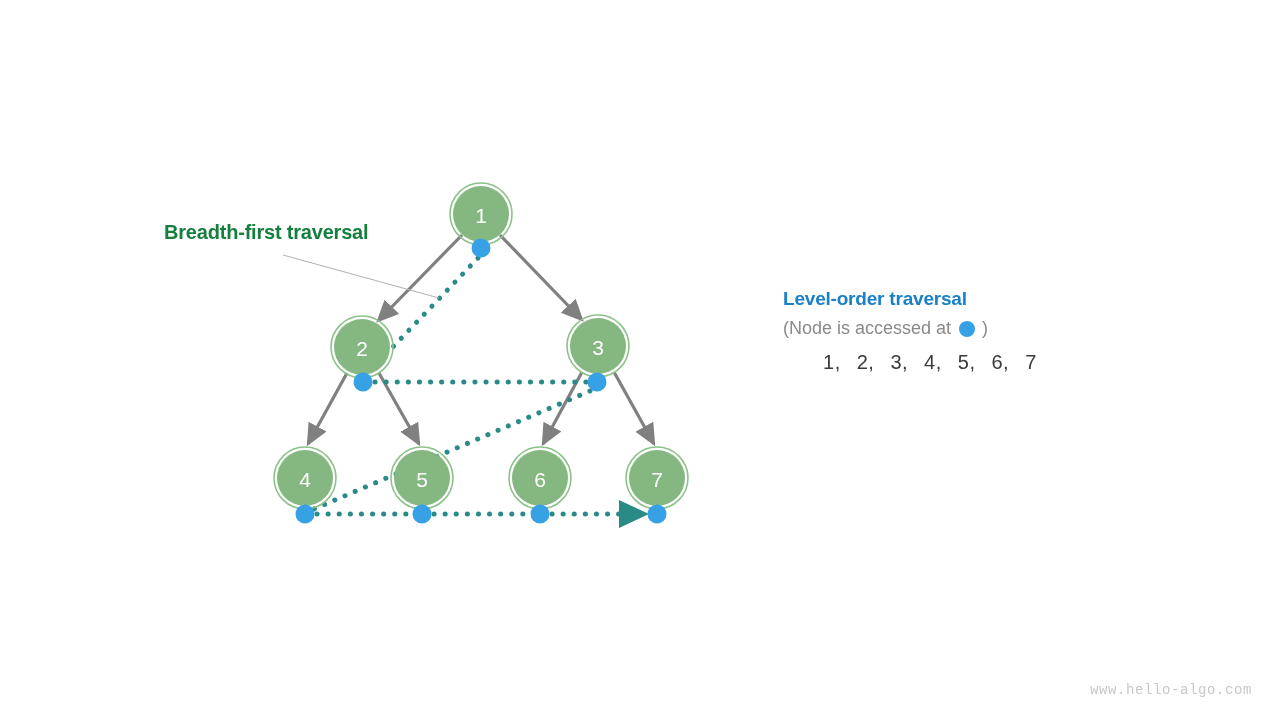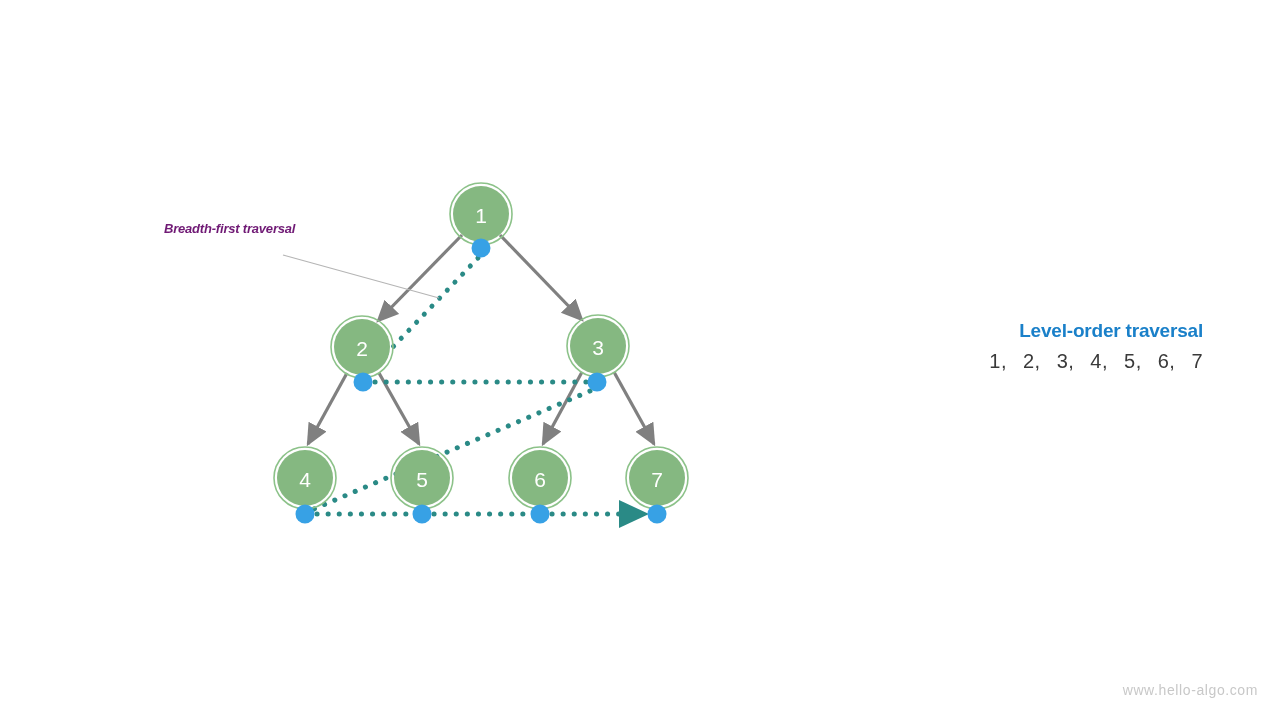--- a/index.html
+++ b/index.html
@@ -25,33 +25,31 @@
     font-family: "Liberation Sans", sans-serif;
     font-size: 21px;
     fill: #ffffff;
     text-anchor: middle;
     dominant-baseline: central;
   }
   .bfs-title {
     position: absolute;
     left: 164px;
     top: 221px;
-    font-size: 13px;
+    font-size: 20px;
     font-weight: bold;
-    color: #701a75;
+    color: #15803d;
     white-space: nowrap;
     letter-spacing: -0.2px;
-    font-style: italic;
   }
   .panel {
     position: absolute;
     left: 783px;
-    top: 320px;
+    top: 288px;
     width: 420px;
-    text-align: right;
   }
   .panel-title {
     font-size: 19px;
     font-weight: bold;
     color: #1a80c9;
     letter-spacing: -0.2px;
     margin: 0 0 8px 0;
     white-space: nowrap;
   }
   .panel-sub {
@@ -77,23 +75,23 @@
     white-space: nowrap;
     letter-spacing: 0.5px;
     margin-left: 40px;
   }
   .panel-seq .sep {
     display: inline-block;
     width: 16px;
   }
   .watermark {
     position: absolute;
-    right: 22px;
+    right: 28px;
     bottom: 22px;
-    font-family: Liberation Sans, sans-serif;
+    font-family: Liberation Mono, monospace;
     font-size: 14px;
     color: #c8c8c8;
     letter-spacing: 0.6px;
     white-space: nowrap;
   }
 </style>
 </head>
 <body>
 
 <svg id="canvas" viewBox="0 0 1280 720">
@@ -172,18 +170,23 @@
     <circle cx="422" cy="514" r="9.5" fill="#37a1e5"></circle>
     <circle cx="540" cy="514" r="9.5" fill="#37a1e5"></circle>
     <circle cx="657" cy="514" r="9.5" fill="#37a1e5"></circle>
   </g>
 </svg>
 
 <div class="bfs-title">Breadth-first traversal</div>
 
 <div class="panel">
   <div class="panel-title">Level-order traversal</div>
+  <div class="panel-sub">
+    <span>(Node is accessed at</span>
+    <span class="dot-inline"></span>
+    <span>)</span>
+  </div>
   <div class="panel-seq">
     <span>1</span><span>,</span><span class="sep"></span><span>2</span><span>,</span><span class="sep"></span><span>3</span><span>,</span><span class="sep"></span><span>4</span><span>,</span><span class="sep"></span><span>5</span><span>,</span><span class="sep"></span><span>6</span><span>,</span><span class="sep"></span><span>7</span>
   </div>
 </div>
 
 <div class="watermark">www.hello-algo.com</div>
 
 </body></html>

